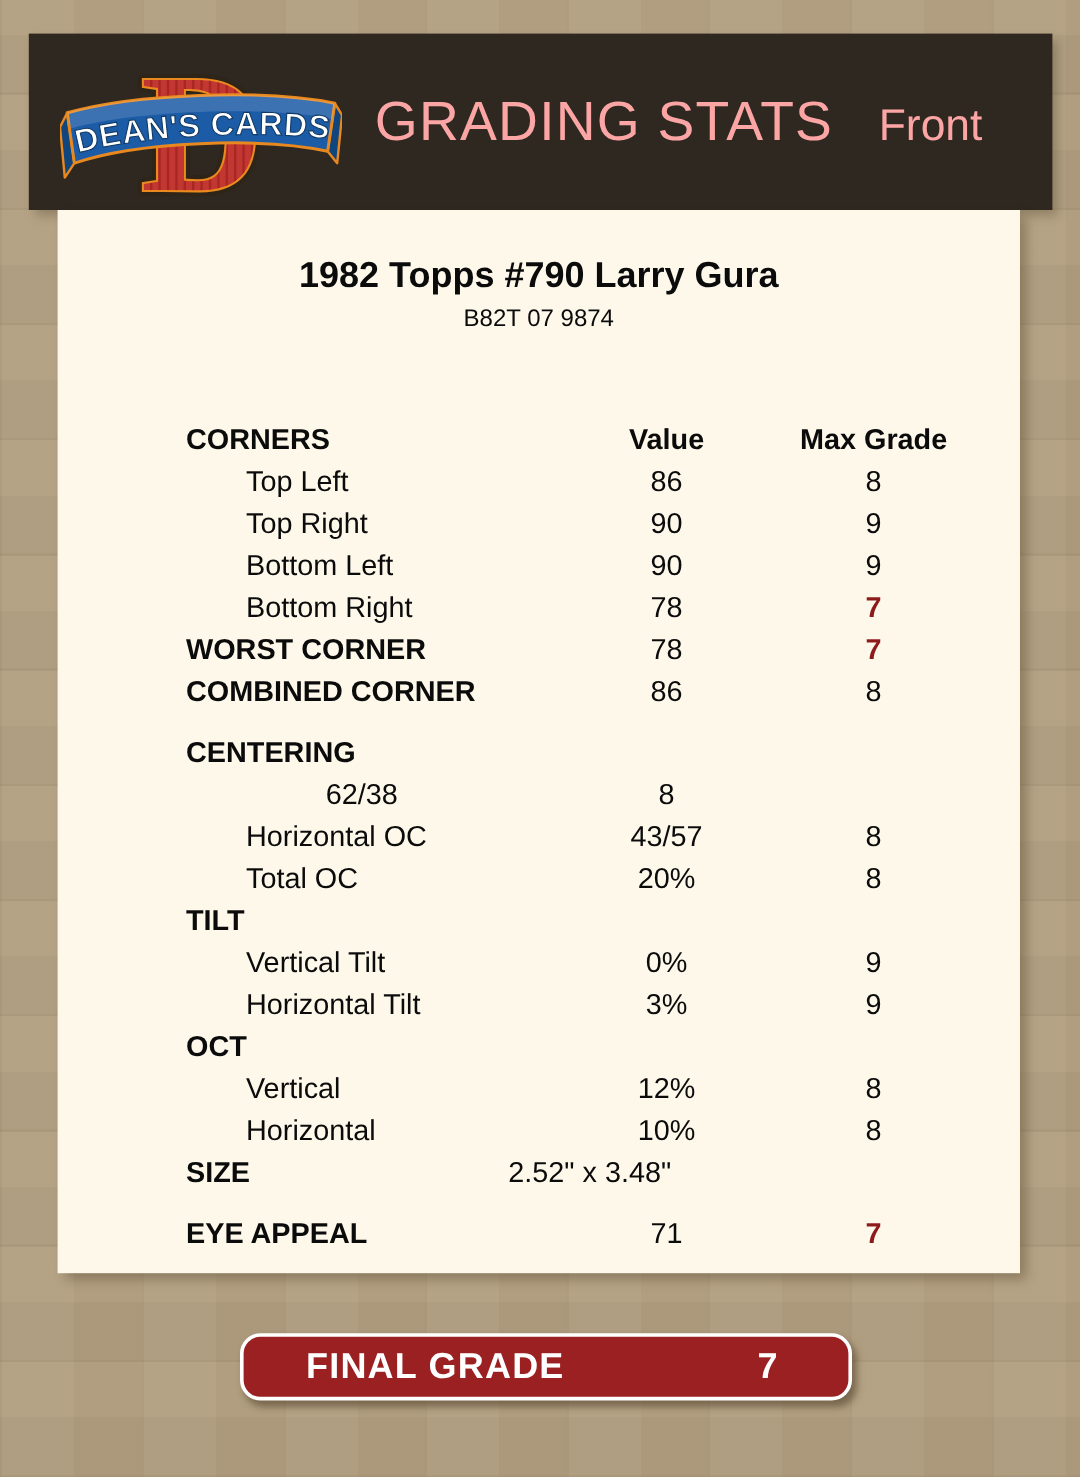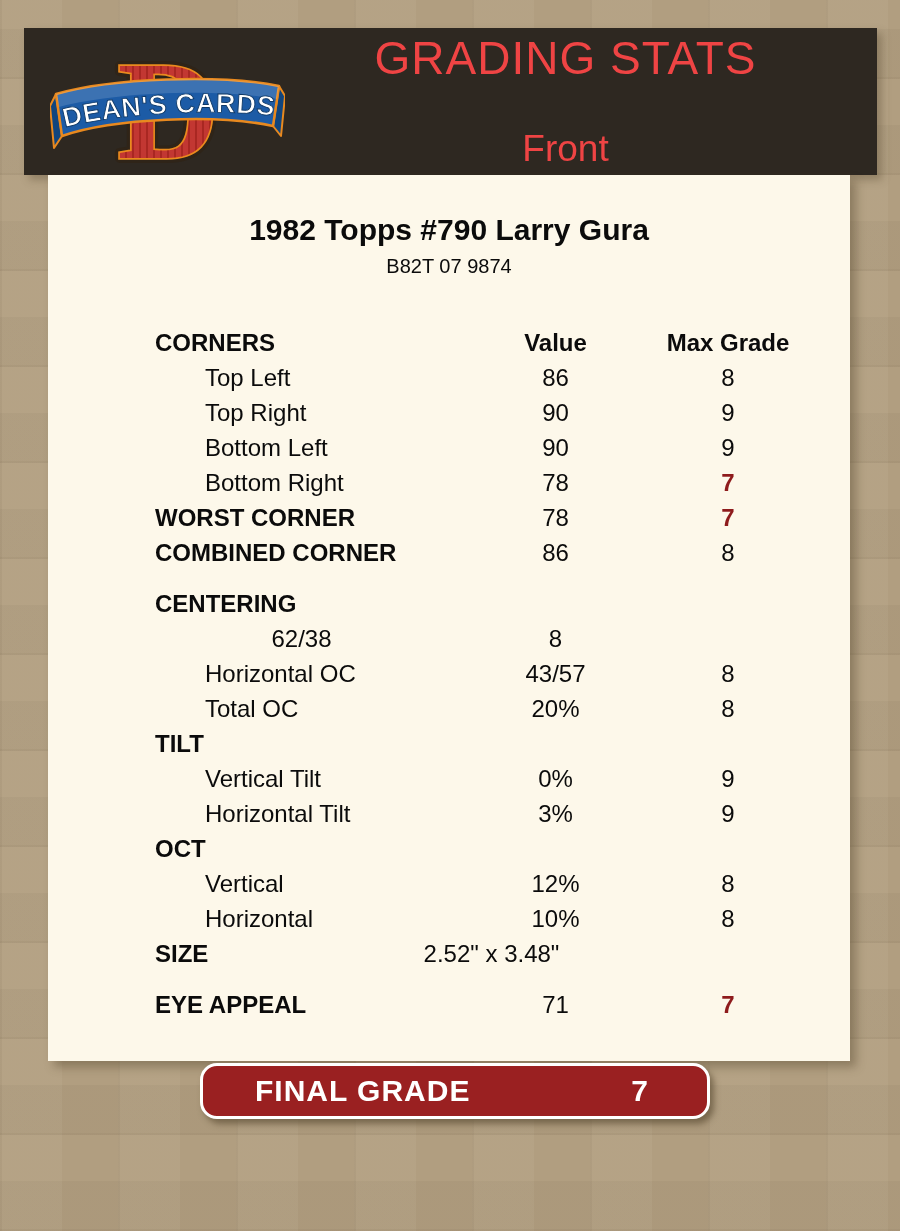--- a/index.html
+++ b/index.html
@@ -17,47 +17,47 @@
       repeating-linear-gradient(90deg, rgba(255,248,230,0.05) 0 62px, transparent 62px 118px),
       repeating-linear-gradient(0deg, rgba(40,25,10,0.04) 0 50px, transparent 50px 96px);
   }
   .header-band{
     position:absolute;left:24px;top:28px;width:853px;height:147px;
     background:var(--header-bg);
     box-shadow:5px 5px 8px rgba(80,65,40,0.35);
   }
   .logo{position:absolute;left:26px;top:8px;width:235px;height:132px;}
   .titles{position:absolute;left:260px;right:30px;top:0;bottom:0;
-    display:flex;flex-direction:column;align-items:center;justify-content:center;
-    color:#ef4444;text-align:center;gap:38px;}
+    display:flex;flex-direction:row;align-items:center;justify-content:center;
+    color:#fca5a5;text-align:center;gap:38px;}
   .titles .t1{font-size:46px;line-height:1.1;letter-spacing:1px;}
   .titles .t2{font-size:37px;line-height:1.1;margin-top:7px;text-align:right;}
 
   .panel{
     position:absolute;left:48px;top:175px;width:802px;height:886px;
     background:var(--panel-bg);
     box-shadow:6px 6px 9px rgba(80,65,40,0.4);
     color:var(--text);
   }
   .card-title{margin-top:36px;text-align:center;font-size:30px;font-weight:bold;line-height:37px;}
   .card-serial{text-align:center;font-size:20px;line-height:37px;}
 
   .gtable{margin:40px 0 0 107px;width:638px;font-size:24px;}
   .trow{display:grid;grid-template-columns:293px 215px 130px;line-height:35px;}
   .trow.gap{margin-top:16px;}
   .c-label{text-align:left;white-space:nowrap;}
   .c-label.indent{padding-left:50px;}
   .c-value,.c-grade{text-align:center;white-space:nowrap;}
-  .thead .c-label,.thead .c-value,.thead .c-grade{font-weight:bold;}
+  .thead .c-label,.thead .c-value,.thead .c-grade{font-weight:bold;margin-top:24px;}
   .trow.bold .c-label{font-weight:bold;}
   .c-grade.red{color:var(--grade-red);font-weight:bold;}
   .c-value.size-val{transform:translateX(-64px);}
 
   .final-grade{
-    position:absolute;left:152px;top:888px;width:510px;height:56px;
+    position:absolute;left:152px;top:936px;width:510px;height:56px;
     background:var(--accent-red);
     border:3px solid #ffffff;border-radius:17px;
     box-shadow:4px 5px 6px rgba(90,75,50,0.65);
     display:flex;align-items:center;justify-content:space-between;
     padding:0 58px 0 52px;box-sizing:border-box;
     color:#fff;font-size:30px;font-weight:bold;letter-spacing:1px;
     cursor:default;
   }
 </style>
 </head>

